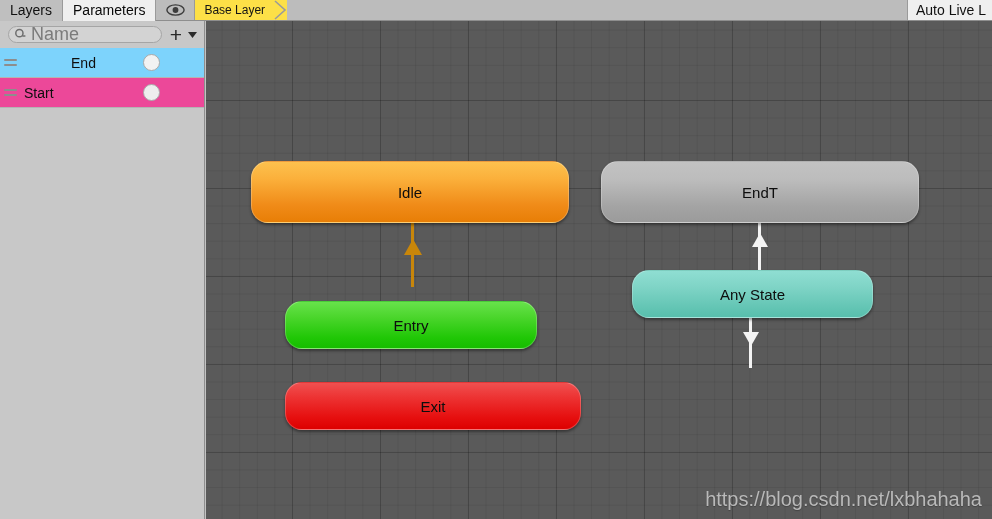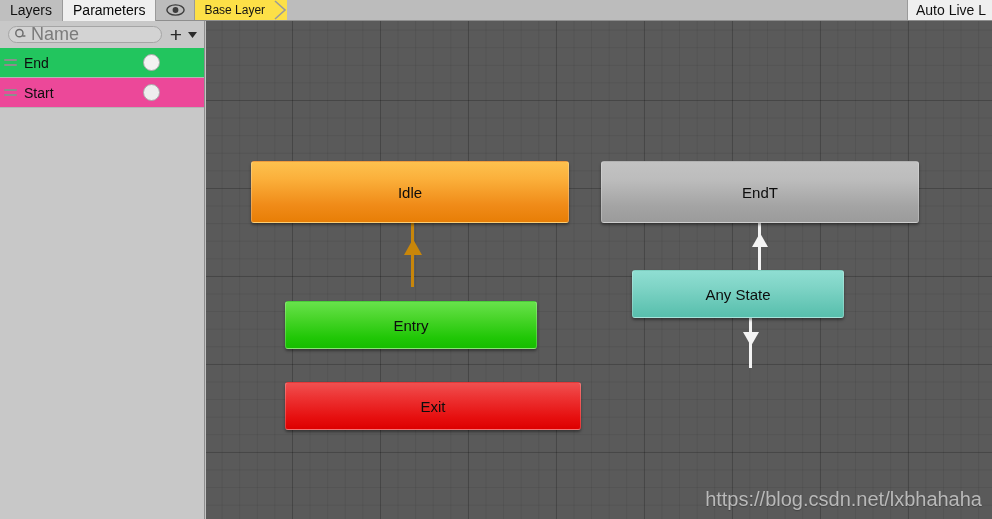--- a/index.html
+++ b/index.html
@@ -105,21 +105,21 @@
     width:12px; height:20px;
     display:flex; align-items:center; justify-content:center;
   }
   .param-row {
     height:30px;
     display:flex; align-items:center;
     padding-left:4px;
     border-bottom:1px solid #b4b4b4;
     background:#ec4899;
   }
-  .param-row.hl { background:#22c55e; }
+  .param-row.hl { background:#7dd3fc;text-align:center; }
   .drag-handle {
     width:16px; height:16px;
     display:flex; flex-direction:column; justify-content:center;
     gap:3px;
     margin-right:4px;
   }
   .drag-handle i {
     display:block; height:2px; width:13px;
     background:#8d8d8d; border-radius:1px;
   }
@@ -146,21 +146,21 @@
       linear-gradient(to bottom, rgba(0,0,0,0.16) 1px, transparent 1px),
       linear-gradient(to right, rgba(0,0,0,0.07) 1px, transparent 1px),
       linear-gradient(to bottom, rgba(0,0,0,0.07) 1px, transparent 1px);
     background-size: 88px 88px, 88px 88px, 17.6px 17.6px, 17.6px 17.6px;
     background-position: -2px -9px, -2px -9px, -2px -9px, -2px -9px;
     overflow:hidden;
   }
 
   .node {
     position:absolute;
-    border-radius:3px;
+    border-radius:17px;
     display:flex; align-items:center; justify-content:center;
     font-size:15px;
     color:#0d0d0d;
     box-shadow:0 2px 3px rgba(0,0,0,0.40);
     border:1px solid rgba(255,255,255,0.22);
   }
   .node-idle {
     background:linear-gradient(to bottom,#fdc14e 0%,#fbb03b 28%,#f08b18 72%,#e87e06 100%);
   }
   .node-entry {
@@ -291,21 +291,21 @@
     </div>
 
     <div class="node node-exit" style="left:79px; top:361px; width:296px; height:48px;">
       <span>Exit</span>
     </div>
 
     <div class="node node-gray" style="left:395px; top:140px; width:318px; height:62px;">
       <span>EndT</span>
     </div>
 
-    <div class="node node-any" style="left:426px; top:249px; width:212px; height:48px;">
+    <div class="node node-any" style="left:426px; top:249px; width:241px; height:48px;">
       <span>Any State</span>
     </div>
 
 
     <div class="watermark">https://blog.csdn.net/lxbhahaha</div>
   </div>
 
 </div>
 
 </body></html>

